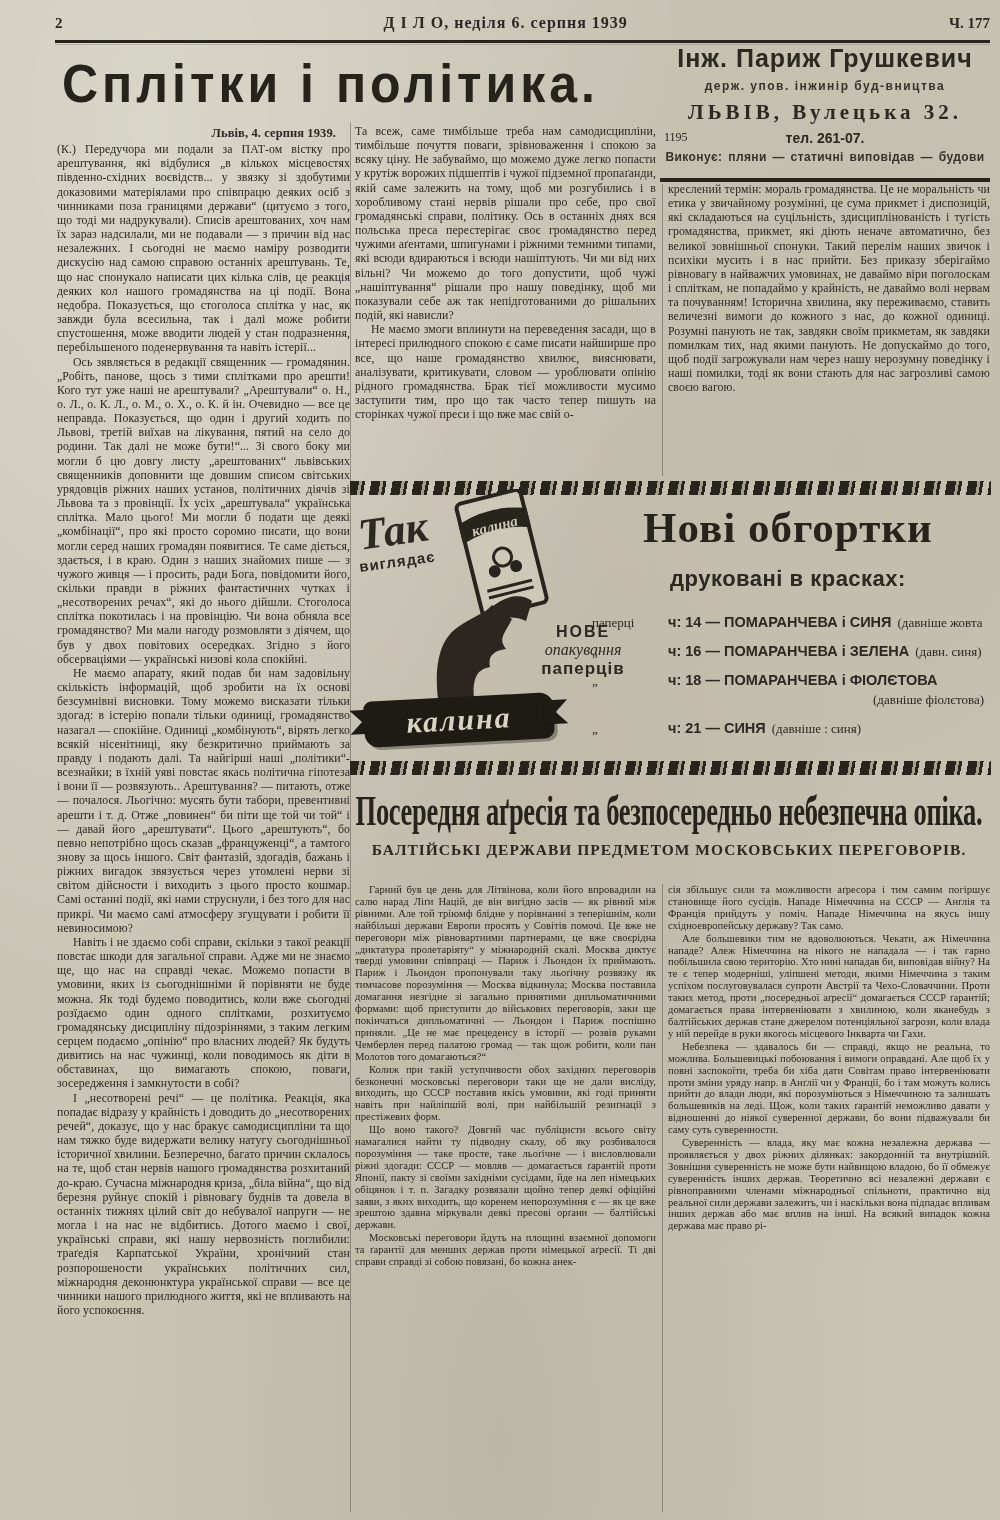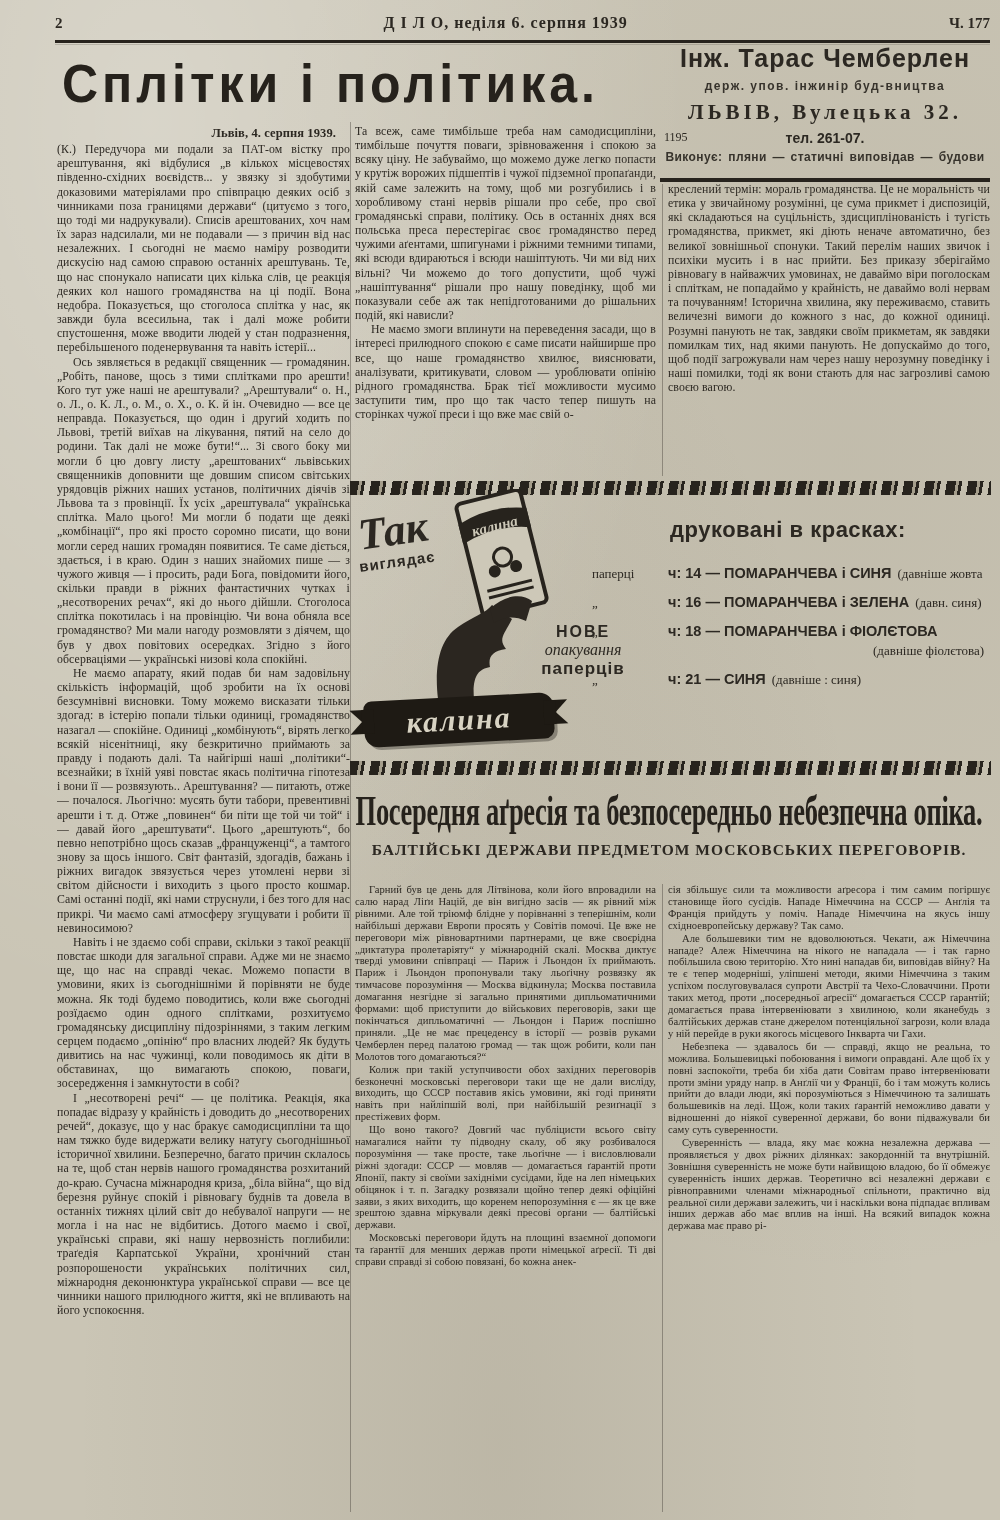--- a/index.html
+++ b/index.html
@@ -97,21 +97,21 @@
   <header class="masthead">
     <span>2</span>
     <span class="mid">Д І Л О,  неділя 6. серпня 1939</span>
     <span>Ч. 177</span>
   </header>
   <div class="rule-header"></div>
 
   <h1 class="headline1">Сплітки і політика.</h1>
 
   <section class="ad-engineer">
-    <div class="eng-name">Інж. Тарас Чемберлен</div>
+    <div class="eng-name">Інж. Париж Грушкевич</div>
     <div class="eng-sub">держ. упов. інжинір буд-вництва</div>
     <div class="eng-city">ЛЬВІВ,  Вулецька  32.</div>
     <div class="eng-row">
       <span class="eng-ref">1195</span>
       <span class="eng-tel">тел. 261-07.</span>
     </div>
     <div class="eng-services">Виконує: пляни — статичні виповідав — будови</div>
   </section>
 
   <div class="vsep vsep1"></div>
@@ -163,20 +163,21 @@
 
     <div class="k-nove">
       <div class="n1">НОВЕ</div>
       <div class="n2">опакування</div>
       <div class="n3">паперців</div>
     </div>
 
     <div class="k-ribbon">калина</div>
 
     <div class="k-right">
+      <h3 class="k-head">Нові обгортки</h3>
       <div class="k-subhead">друковані в красках:</div>
       <div class="k-items">
         <div class="k-item">
           <span class="lead">паперці</span>
           <span class="bold">ч: 14 — ПОМАРАНЧЕВА і СИНЯ</span>
           <span class="note">(давніше жовта</span>
         </div>
         <div class="k-item">
           <span class="lead">„</span>
           <span class="bold">ч: 16 — ПОМАРАНЧЕВА і ЗЕЛЕНА</span>

